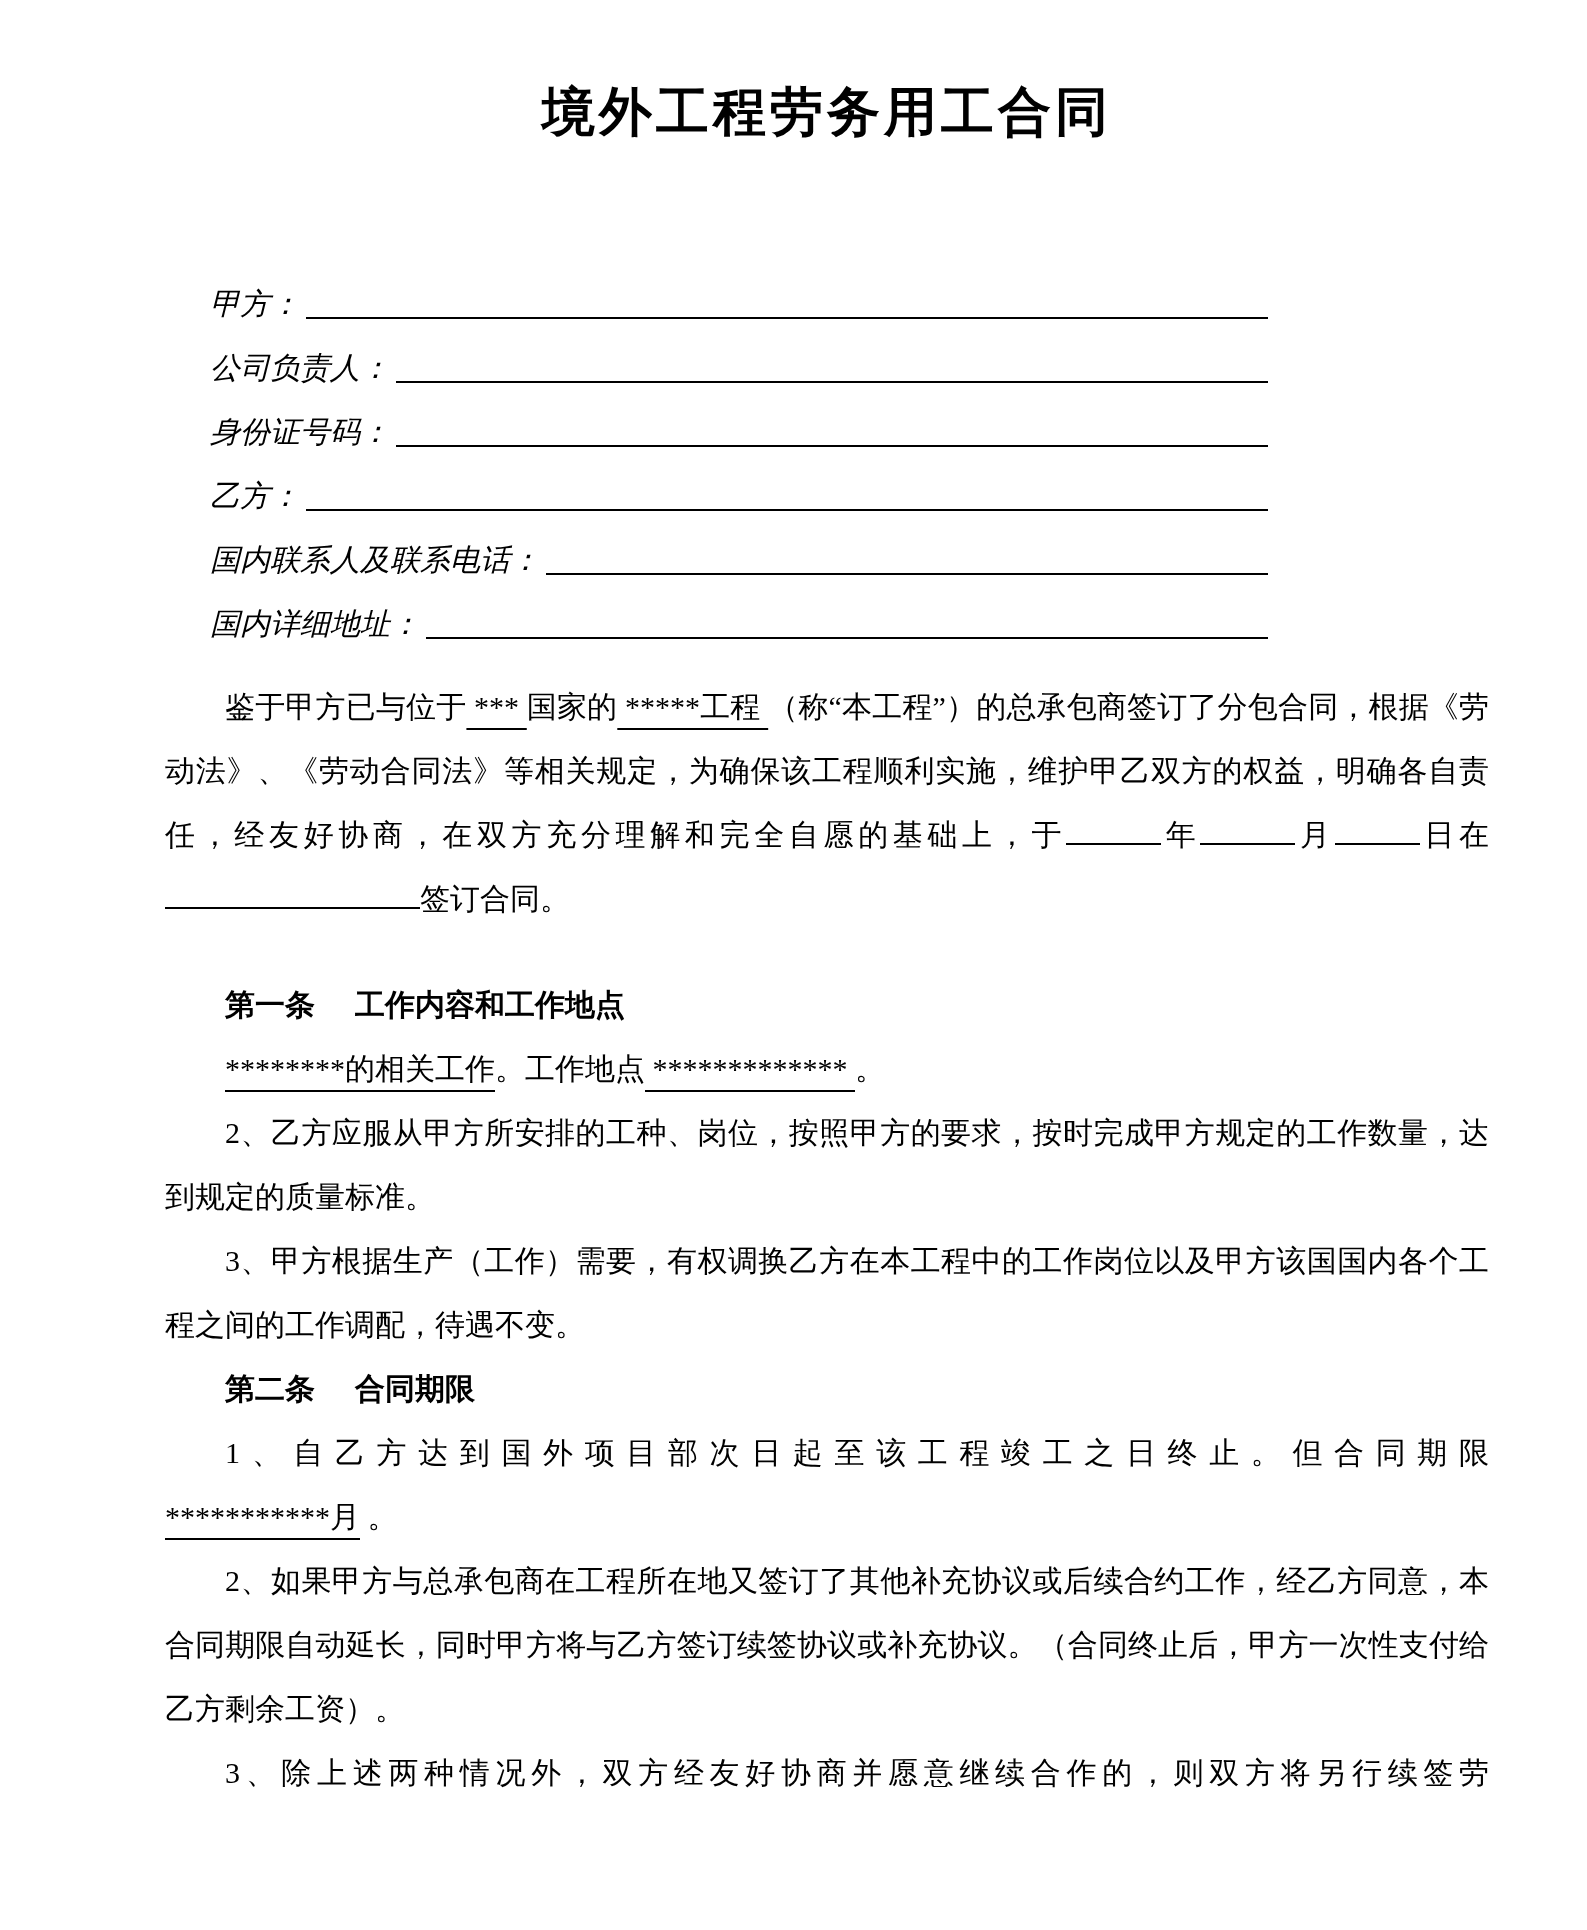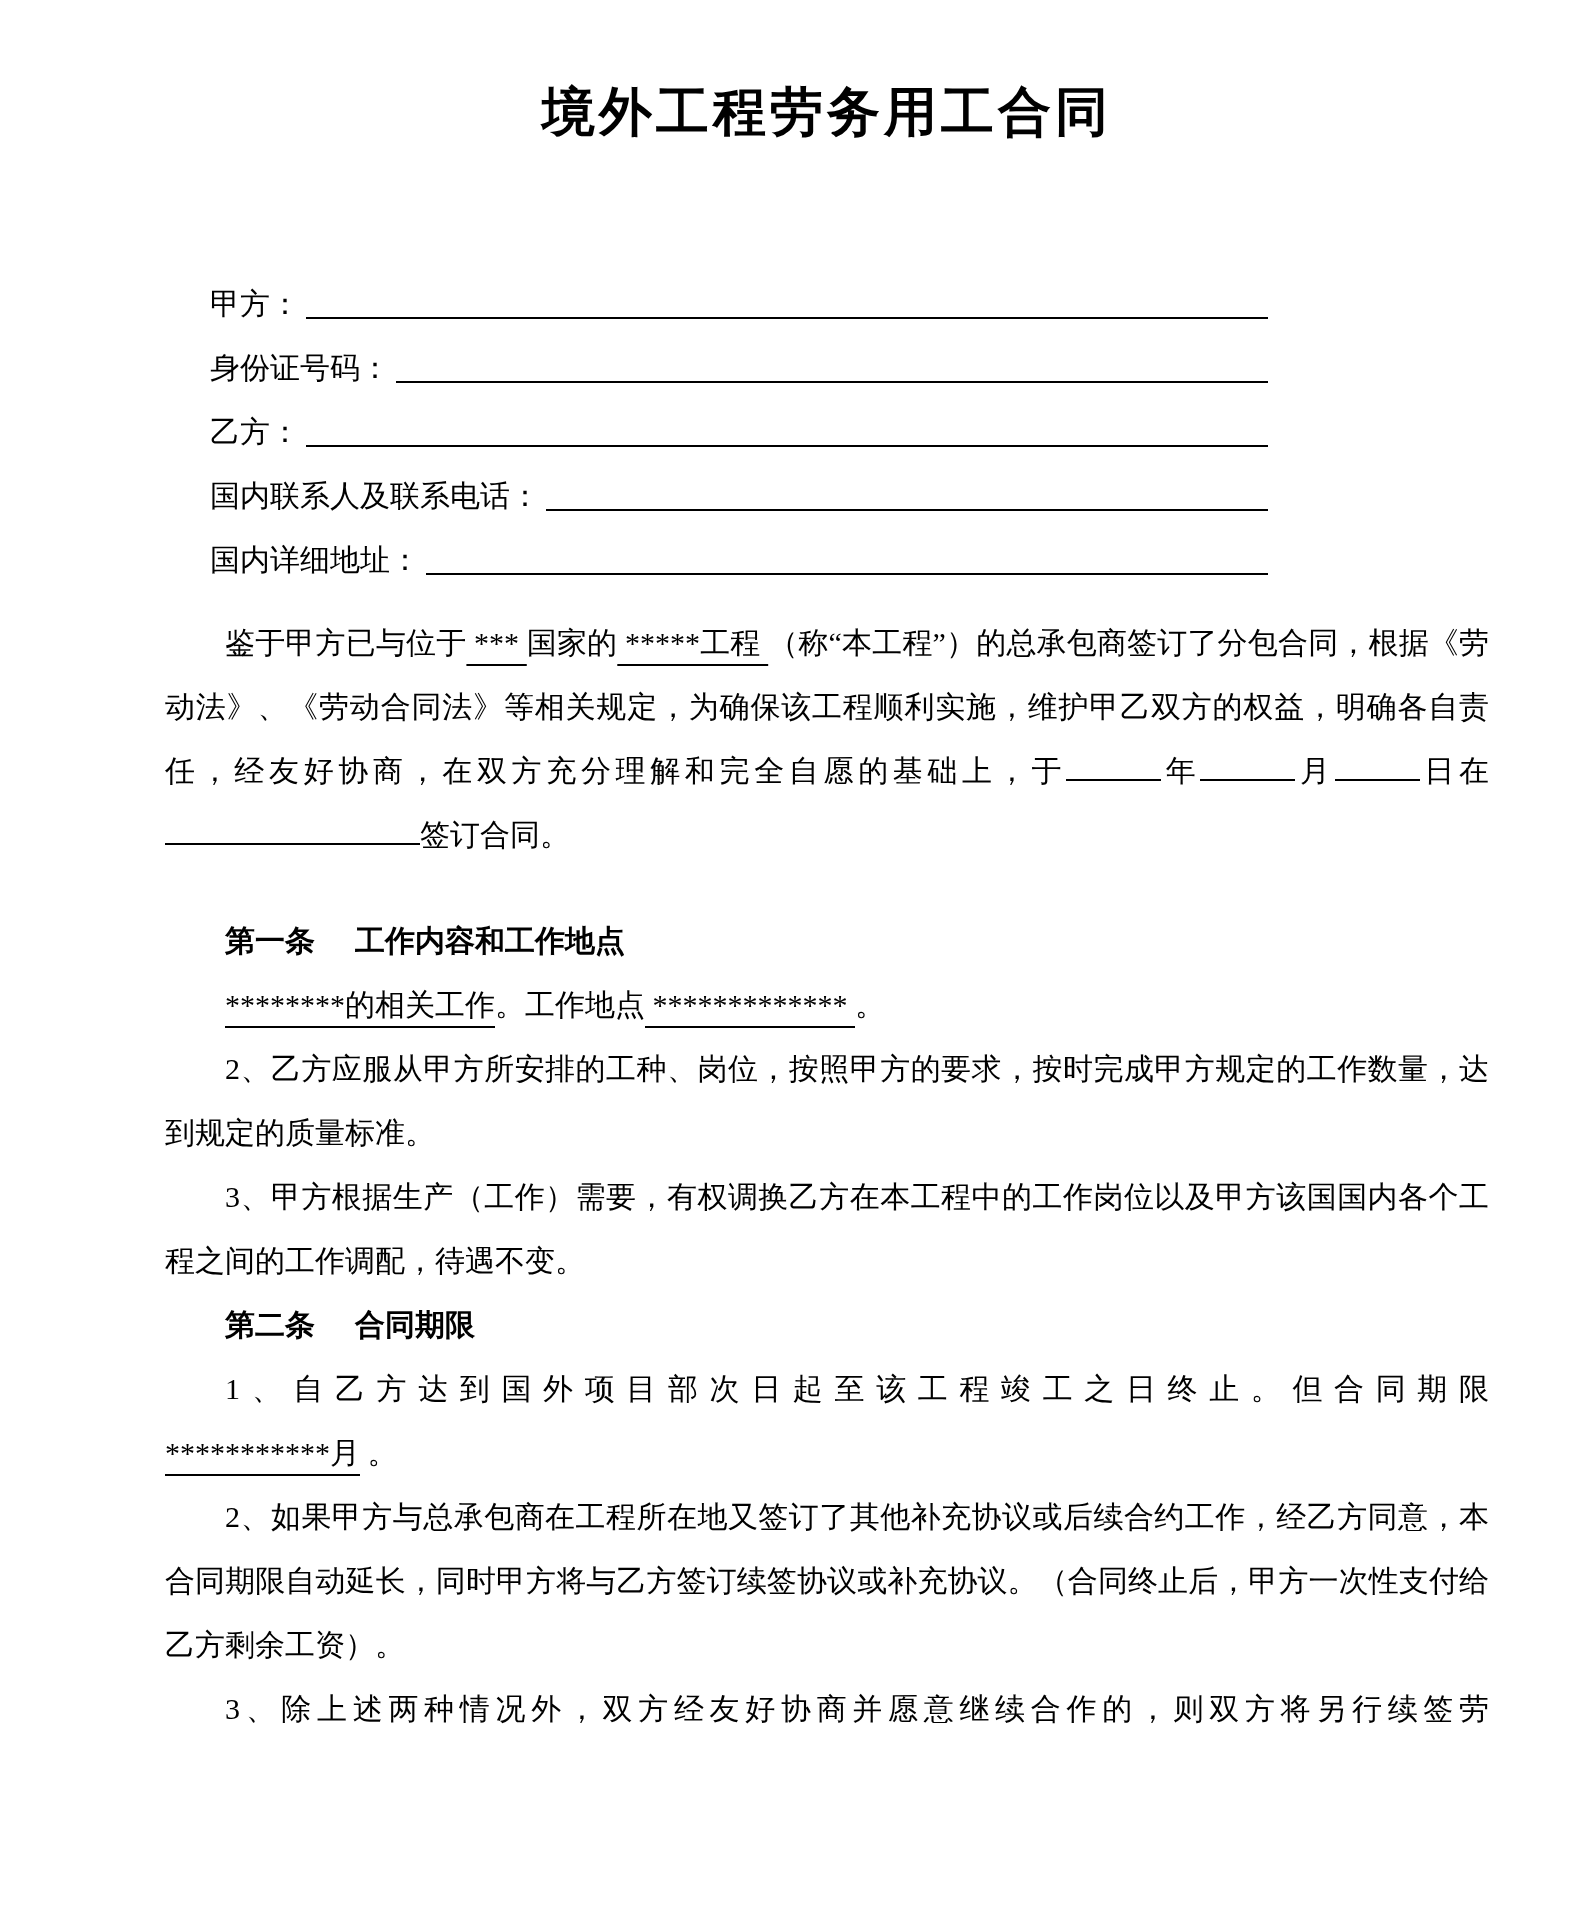--- a/index.html
+++ b/index.html
@@ -35,20 +35,21 @@
   }
   .form-row {
     display: flex;
     align-items: flex-end;
     height: 64px;
     font-size: 30px;
   }
   .form-row .label {
     white-space: nowrap;
     padding-bottom: 4px;
+    font-style: italic;
   }
   .form-row .line {
     flex: 1;
     height: 0;
     border-bottom: 2px solid #000;
     margin: 0 0 10px 6px;
   }
   p {
     font-size: 30px;
     line-height: 64px;
@@ -88,20 +89,24 @@
 <div class="page">
 
   <h1 class="title">境外工程劳务用工合同</h1>
 
   <div class="form-section">
     <div class="form-row">
       <span class="label">甲方：</span>
       <span class="line"></span>
     </div>
     <div class="form-row">
+      <span class="label">公司负责人：</span>
+      <span class="line"></span>
+    </div>
+    <div class="form-row">
       <span class="label">身份证号码：</span>
       <span class="line"></span>
     </div>
     <div class="form-row">
       <span class="label">乙方：</span>
       <span class="line"></span>
     </div>
     <div class="form-row">
       <span class="label">国内联系人及联系电话：</span>
       <span class="line"></span>

